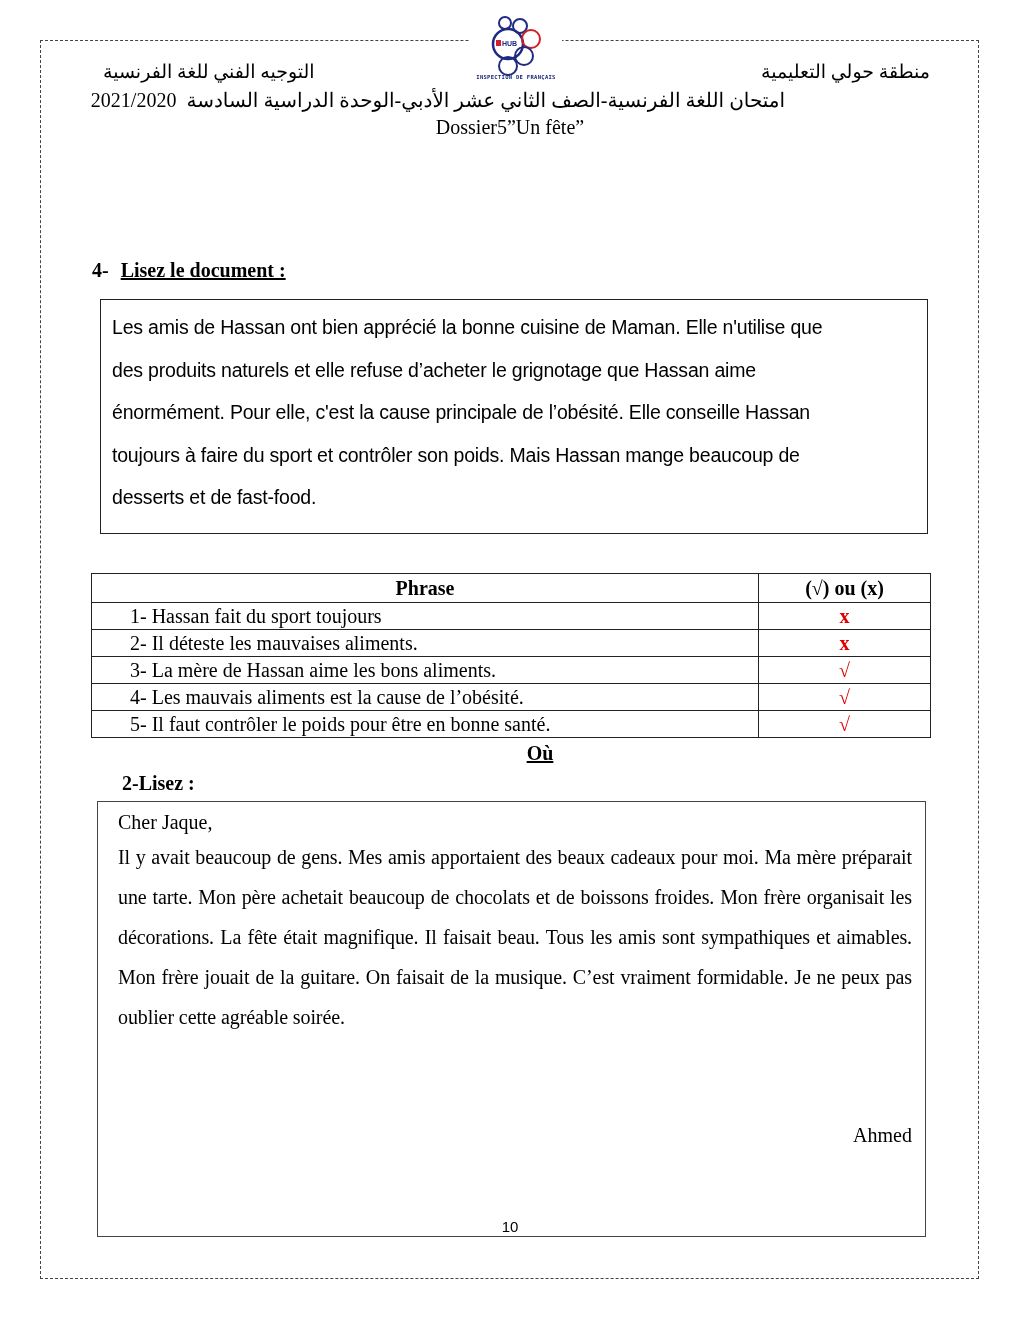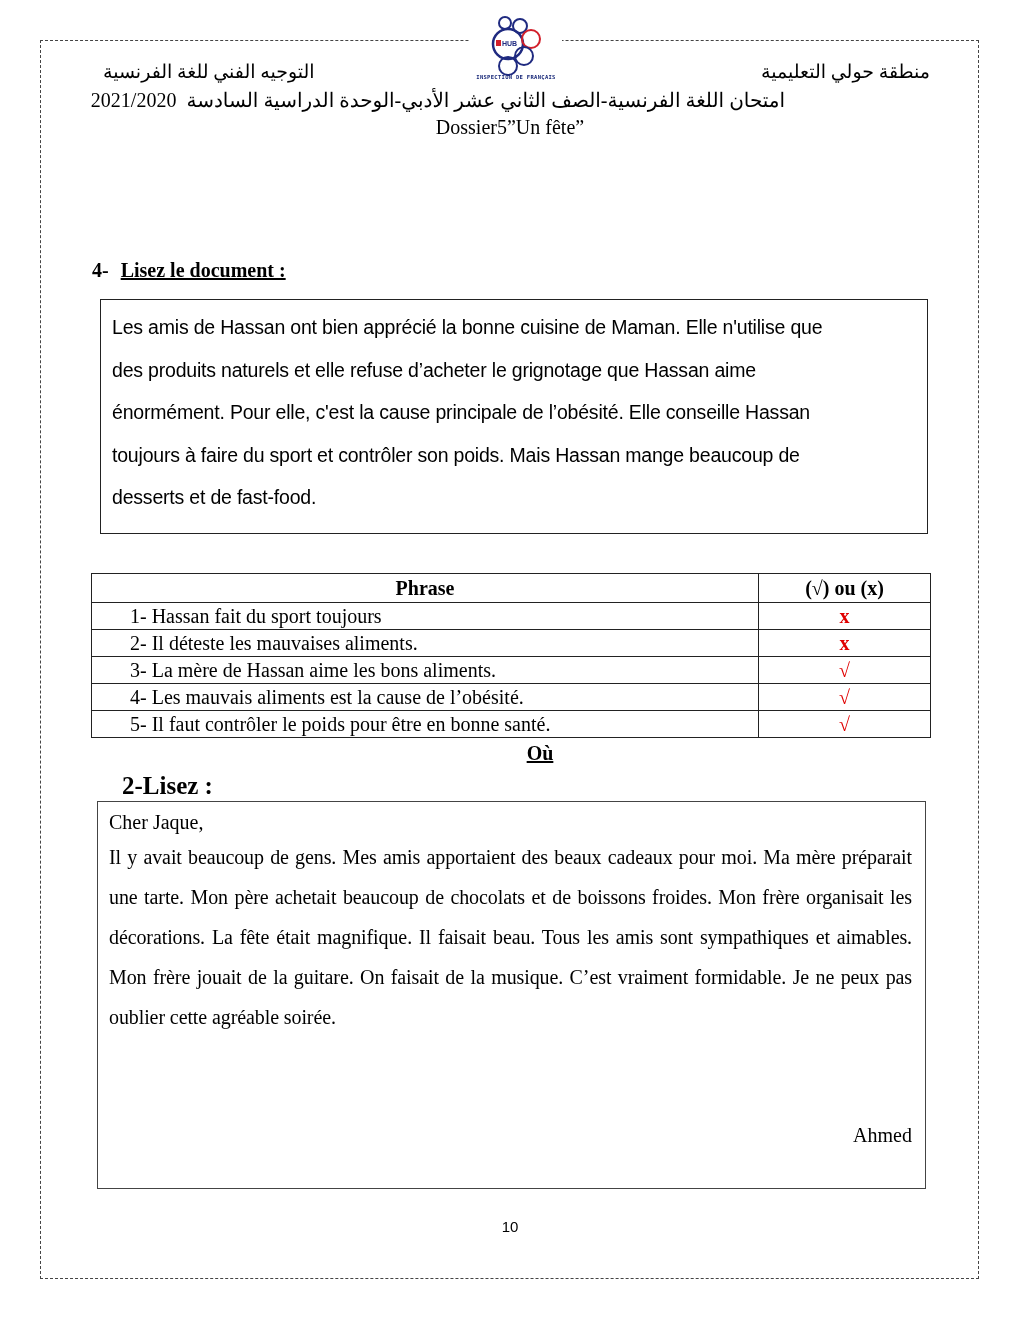--- a/index.html
+++ b/index.html
@@ -36,25 +36,25 @@
     border-collapse:collapse; font-size:20px;
   }
   table.tf td, table.tf th { border:1px solid #222; padding:0; height:26px; line-height:26px; }
   table.tf th { font-weight:bold; text-align:center; height:28px; }
   table.tf th.c1 { width:666px; }
   table.tf td.phrase { padding-left:38px; }
   table.tf td.ans { text-align:center; color:#e00000; }
   table.tf td.ans.x { font-weight:bold; }
 
   .ou { position:absolute; left:0; width:1080px; top:742px; text-align:center; font-size:20px; font-weight:bold; text-decoration:underline; }
-  .sec2-title { position:absolute; left:122px; top:772px; font-size:25px; font-weight:bold; }
+  .sec2-title { position:absolute; left:122px; top:772px; font-size:20px; font-weight:bold; }
 
   .letter-box {
-    position:absolute; left:97px; top:801px; width:829px; height:388px;
-    border:1px solid #444; box-sizing:border-box; padding:5px 13px 0 11px;
+    position:absolute; left:97px; top:801px; width:829px; height:436px;
+    border:1px solid #444; box-sizing:border-box; padding:5px 13px 0 20px;
   }
   .letter-box .greet { font-size:20px; line-height:30px; margin:0; }
   .letter-box .body { font-size:20px; line-height:40px; margin:0; text-align:justify; letter-spacing:-0.1px; }
   .letter-box .body.first { margin-top:2px; }
   .letter-box .sign { font-size:20px; text-align:right; margin:0; position:absolute; right:13px; top:322px; }
 
   .page-num { position:absolute; left:0; width:1020px; top:1218px; text-align:center; font-size:15px; }
 </style>
 </head>
 <body>

